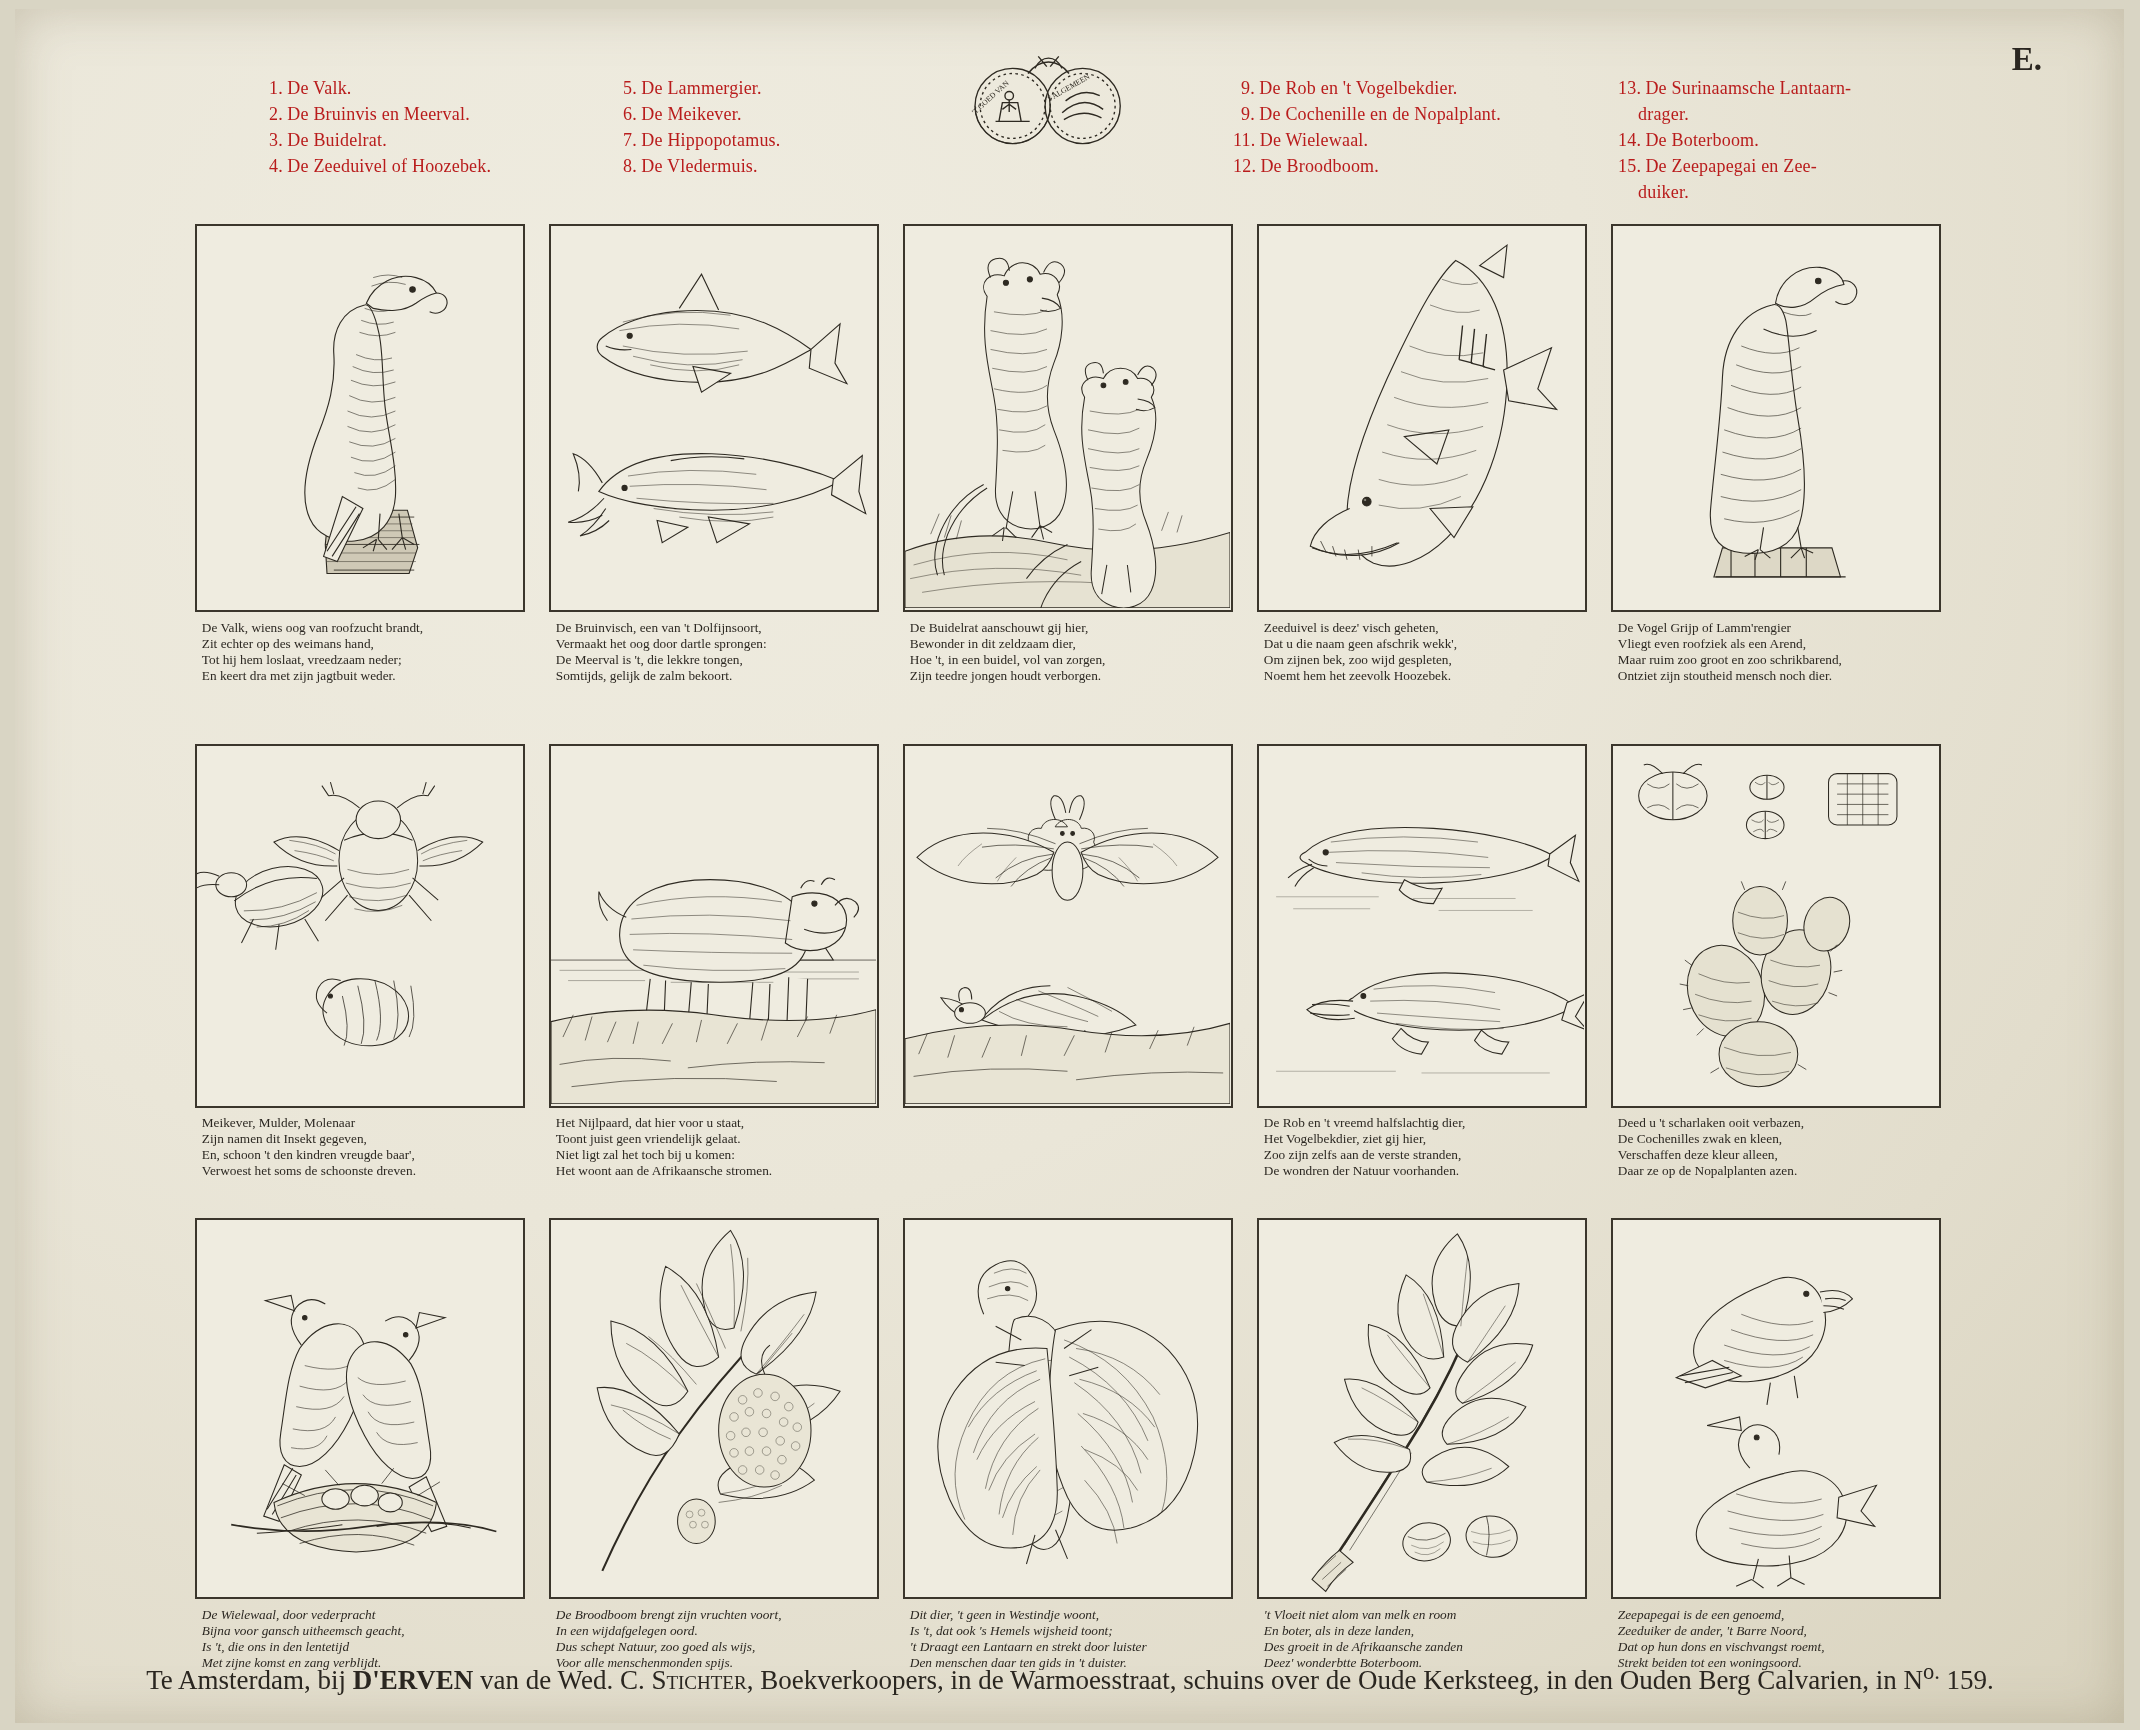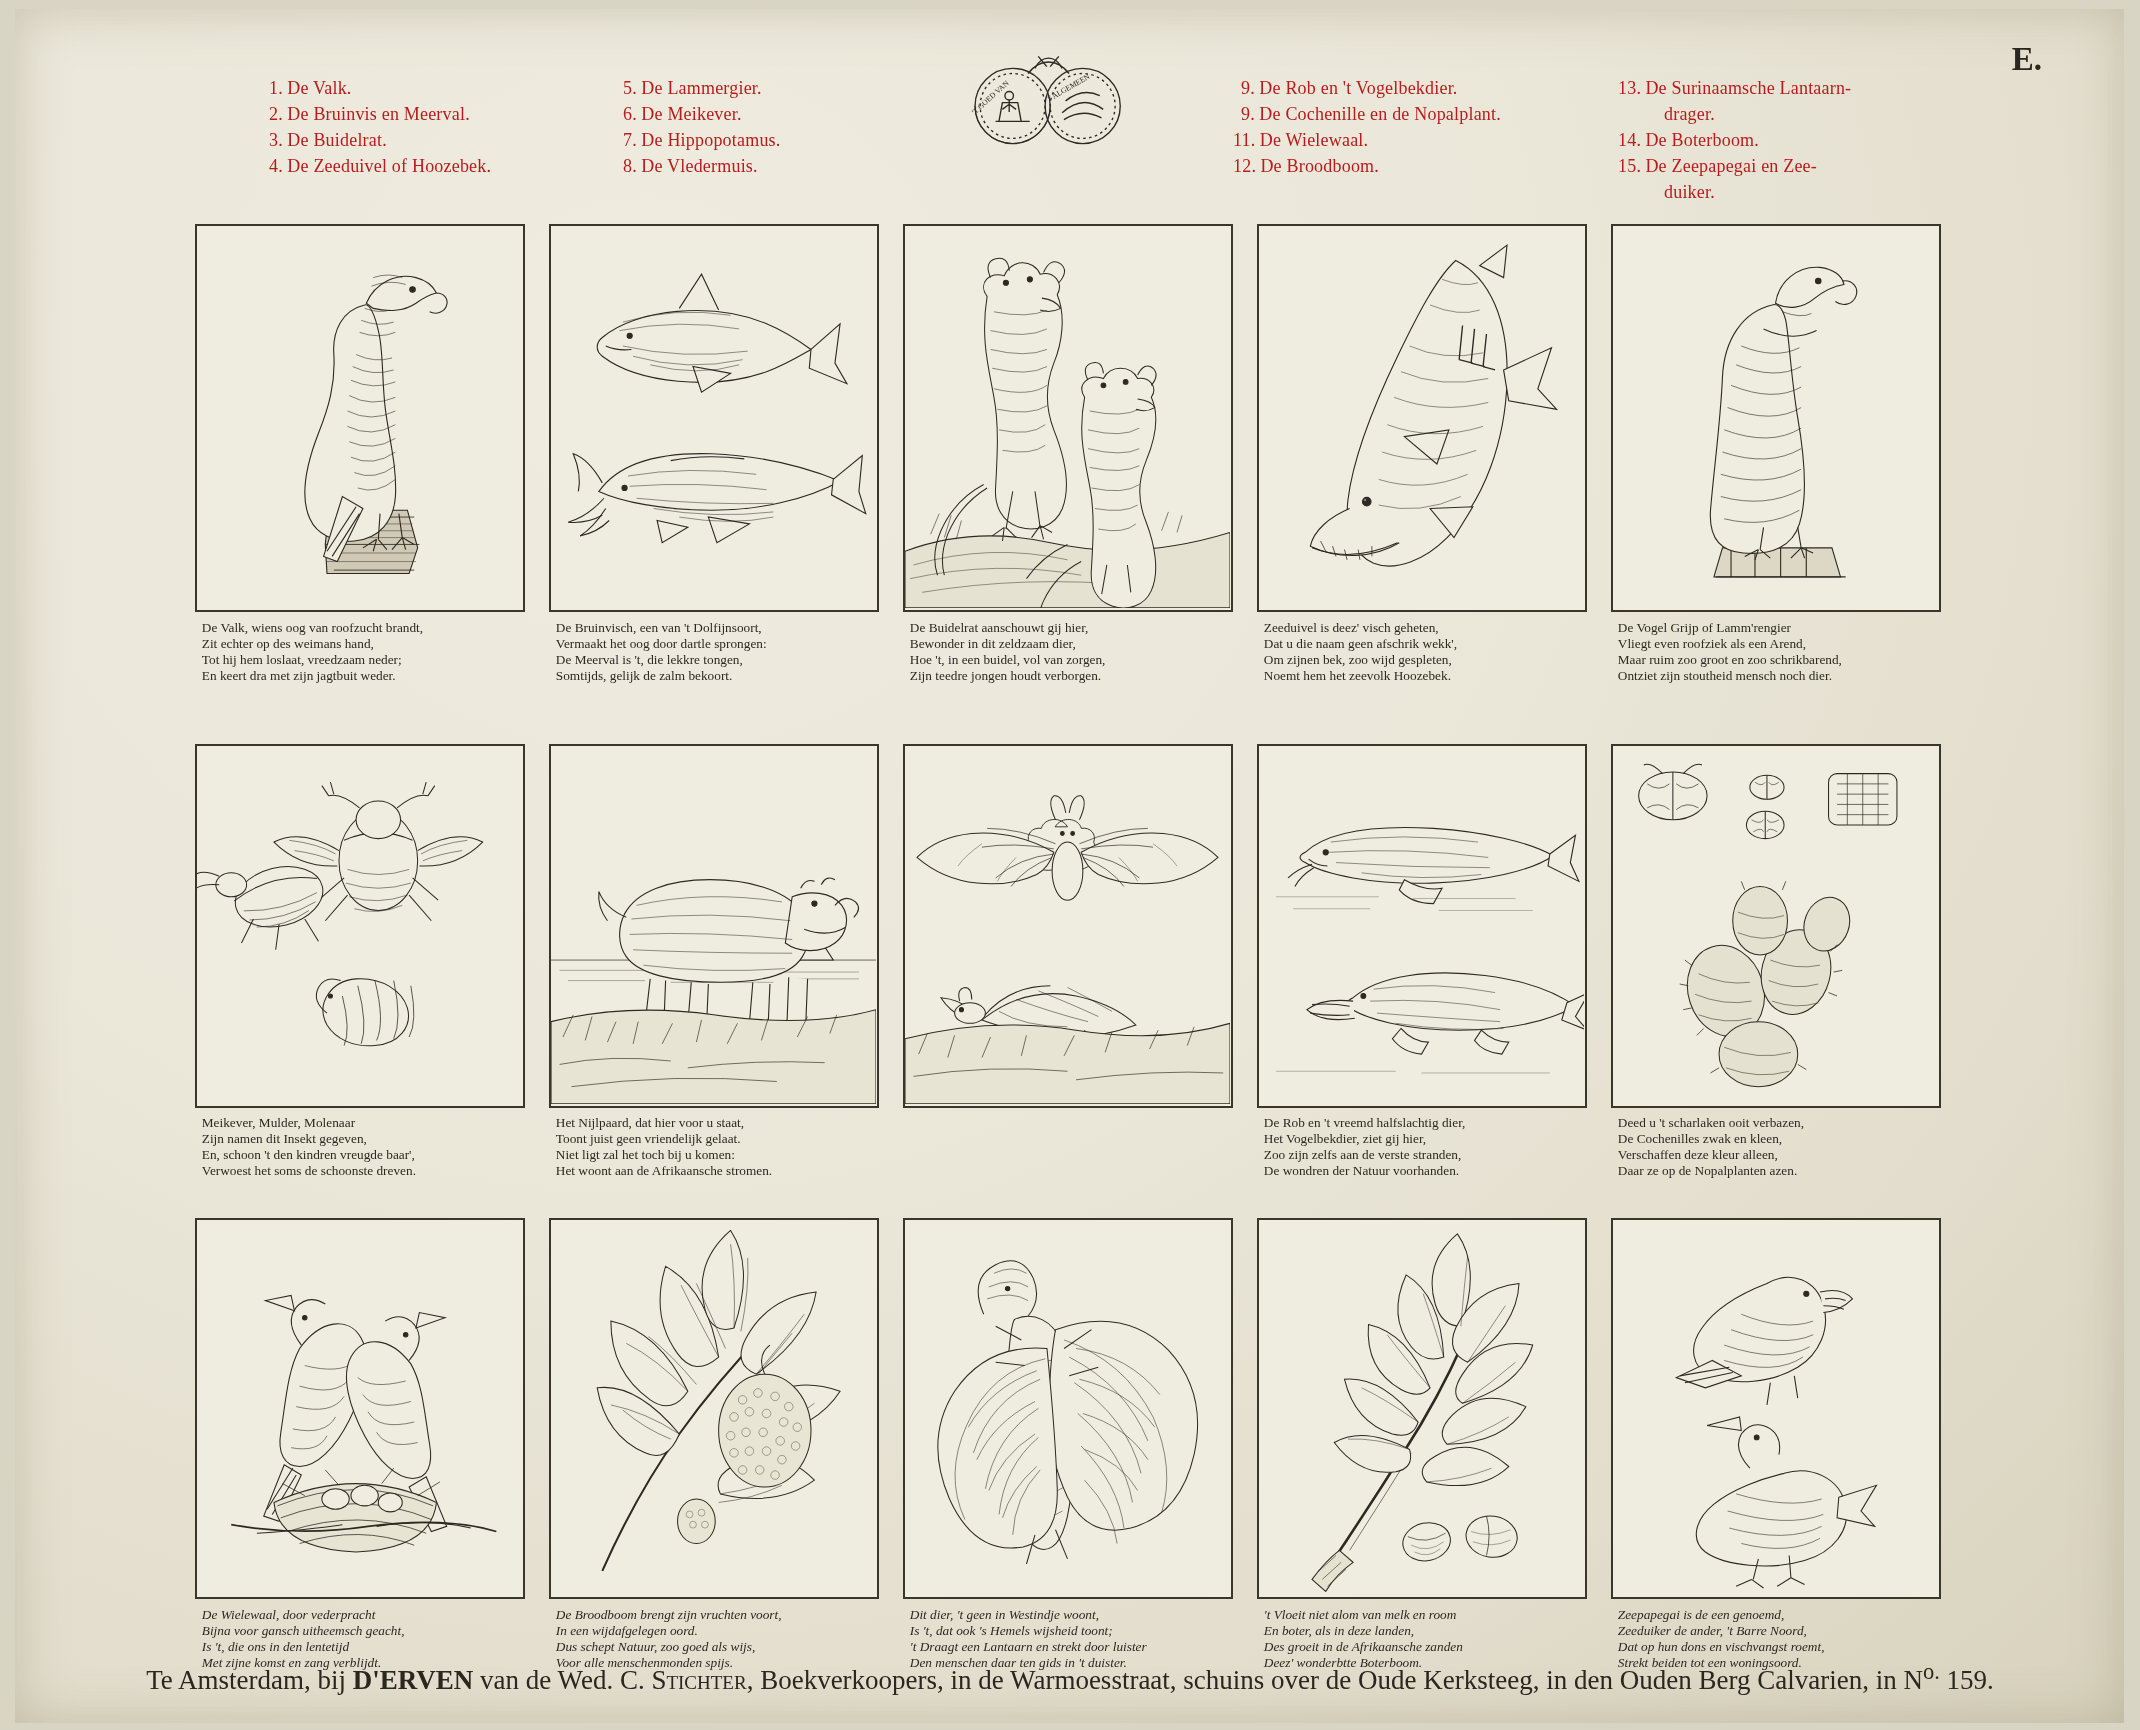--- a/index.html
+++ b/index.html
@@ -33,21 +33,21 @@
     line-height: 26px;
     color: #b91c1c;
     letter-spacing: 0.2px;
   }
   .index .row { white-space: nowrap; }
   .index .num { display: inline-block; min-width: 22px; text-align: right; margin-right: 4.3px; }
   .idx-a { left: 261px; }
   .idx-b { left: 615px; }
   .idx-c { left: 1233px; }
   .idx-d { left: 1618px; }
-  .index .cont { display: block; margin-left: 46px; }
+  .index .cont { display: block; margin-left: 20px; }
 
   .letter-E {
     position: absolute;
     right: 98px;
     top: 41px;
     font-size: 33px;
     font-weight: bold;
     color: #2a2620;
     font-family: "Liberation Serif", serif;
   }

